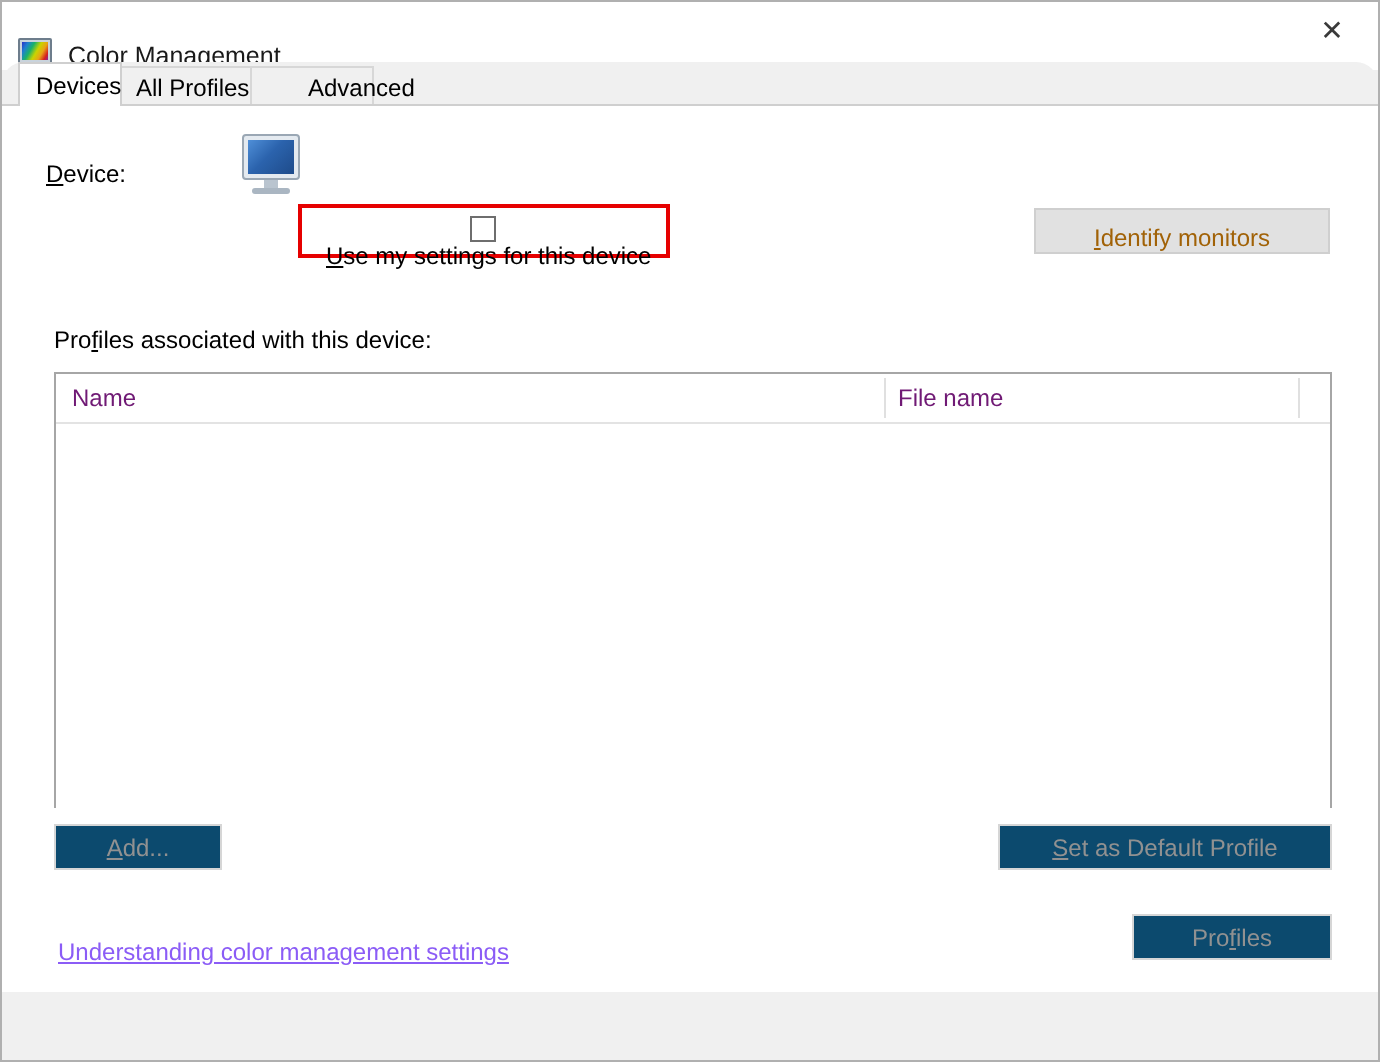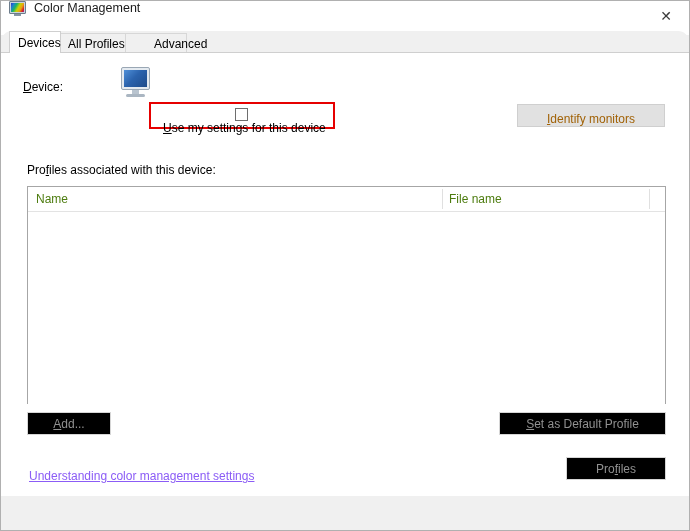--- a/index.html
+++ b/index.html
@@ -29,21 +29,21 @@
   }
 
   
   #titlebar {
     position: absolute;
     left: 0; top: 0;
     width: 688px;
     height: 34px;
     background: #ffffff;
     display: flex;
-    align-items: flex-start;
+    align-items: flex-end;
   }
   #title-icon {
     margin-left: 8px;
     width: 17px;
     height: 16px;
     position: relative;
     flex: 0 0 auto;
   }
   #title-icon .mon-body {
     position: absolute;
@@ -280,21 +280,21 @@
     border-bottom: 1px solid #e3e3e3;
     background: #ffffff;
   }
   .col-head {
     position: absolute;
     top: 0;
     height: 24px;
     display: flex;
     align-items: center;
     font-size: 12px;
-    color: #4d7c0f;
+    color: #701a75;
   }
   #col-name { left: 8px; }
   #col-file { left: 421px; }
   .col-sep {
     position: absolute;
     top: 2px;
     width: 1px;
     height: 20px;
     background: #e0e0e0;
   }
@@ -303,21 +303,21 @@
   #list-body {
     height: 192px;
     background: #ffffff;
   }
 
   
   .btn-disabled {
     position: absolute;
     box-sizing: border-box;
     border: 1px solid #d6d6d6;
-    background: #000000;
+    background: #0c4a6e;
     display: flex;
     align-items: center;
     justify-content: center;
     font-size: 12px;
     color: #919191;
     white-space: nowrap;
   }
   #add-btn     { left: 26px;  top: 411px; width: 84px;  height: 23px; }
   #remove-btn  { left: 120px; top: 411px; width: 84px;  height: 23px; }
   #default-btn { left: 498px; top: 411px; width: 167px; height: 23px; }

